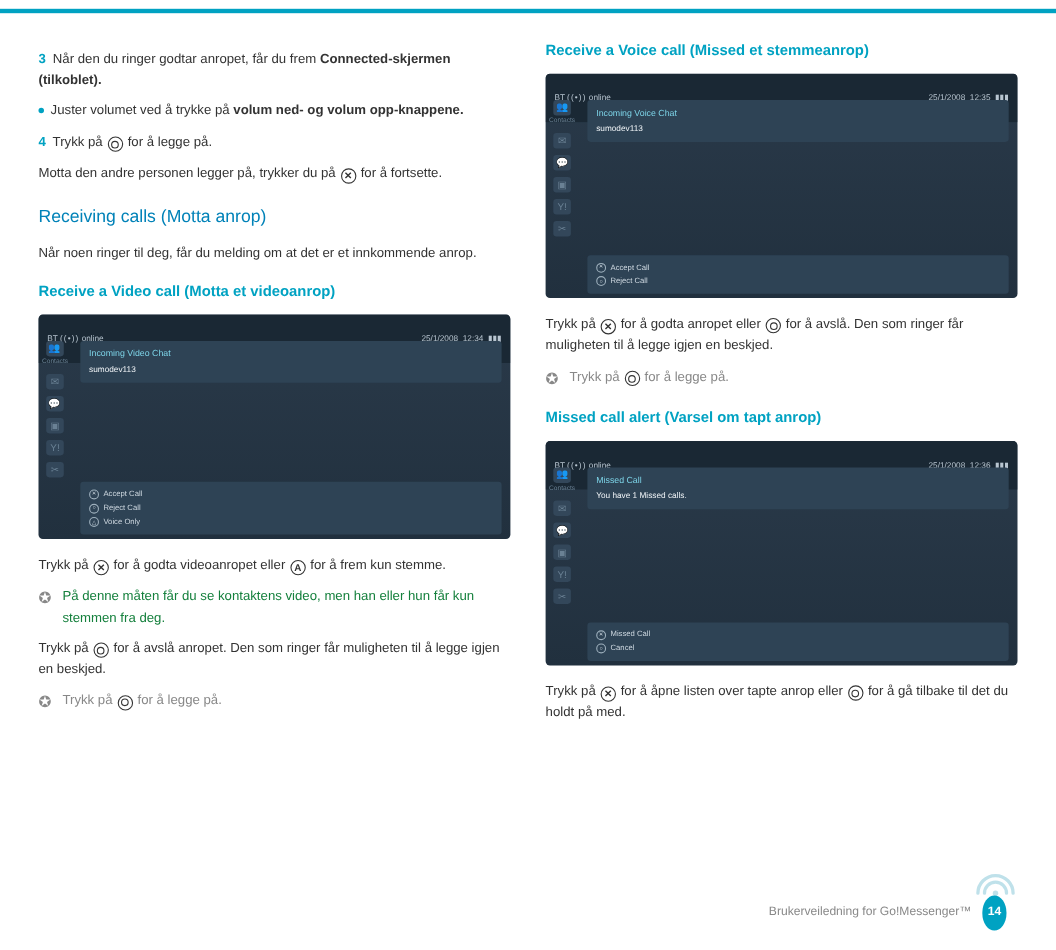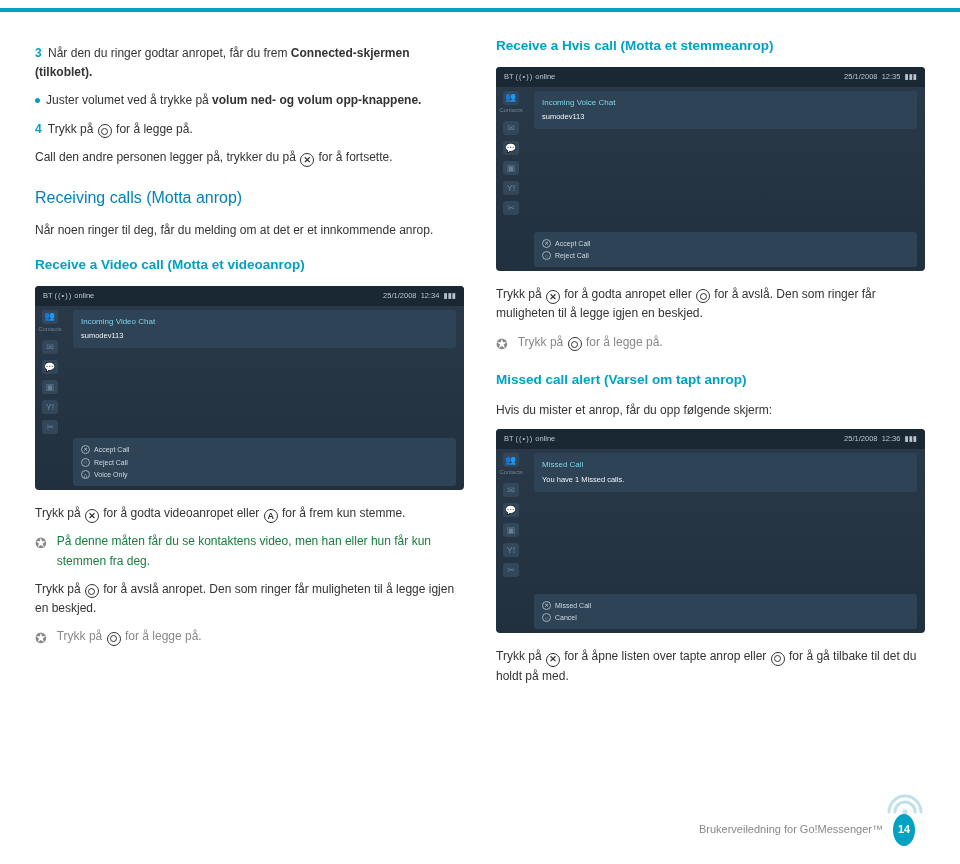--- a/index.html
+++ b/index.html
@@ -43,21 +43,21 @@
 
   
   .shot {
     background: linear-gradient(#2a3a4a, #21303e);
     border-radius: 4px; width: 100%; aspect-ratio: 2.1/1;
     position: relative; overflow: hidden; margin: 8px 0 14px;
     font-size: 8px; color:#9eb0bd;
   }
   .shot-top {
     display:flex; justify-content:space-between; align-items:flex-end;
-    padding: 4px 8px; background:#1a2834; color:#b8c5d0; font-size:7.5px;
+    padding: 16px 8px; background:#1a2834; color:#b8c5d0; font-size:7.5px;
   }
   .shot-top .wifi { letter-spacing:1px; }
   .shot-side {
     position:absolute; left:0; top:20px; bottom:0; width:30px;
     display:flex; flex-direction:column; align-items:center; gap:6px; padding-top:4px;
   }
   .side-ic { width:16px; height:14px; border-radius:3px; background:#33475a;
     display:flex;align-items:center;justify-content:center;font-size:9px;color:#6a8194;}
   .side-lbl { font-size:6px; color:#6a8194; margin-top:-5px; }
   .shot-main { position:absolute; left:38px; right:8px; top:24px; bottom:8px; }
@@ -100,21 +100,21 @@
     </div>
     <div class="bullet-row">
       <span class="bullet-dot"></span>
       <div><span>Juster volumet ved å trykke på </span><span class="bold">volum ned- og volum opp-knappene.</span></div>
     </div>
     <div class="para">
       <span class="list-num">4</span>
       <span>Trykk på </span><span class="icon-circ inner"></span><span> for å legge på.</span>
     </div>
     <div class="para">
-      <span>Call den andre personen legger på, trykker du på </span><span class="icon-circ icon-x"></span><span> for å fortsette.</span>
+      <span>Motta den andre personen legger på, trykker du på </span><span class="icon-circ icon-x"></span><span> for å fortsette.</span>
     </div>
 
     <div class="heading-lg">Receiving calls (Motta anrop)</div>
     <div class="para">Når noen ringer til deg, får du melding om at det er et innkommende anrop.</div>
     <div class="heading-sm">Receive a Video call (Motta et videoanrop)</div>
 
     <div class="shot">
       <div class="shot-top">
         <span>BT <span class="wifi">((•))</span> <span>online</span></span>
         <span><span>25/1/2008</span>&nbsp;&nbsp;<span>12:34</span>&nbsp;&nbsp;▮▮▮</span>
@@ -160,21 +160,21 @@
     <div class="para">
       <span>Trykk på </span><span class="icon-circ inner"></span><span> for å avslå anropet. Den som ringer får muligheten til å legge igjen en beskjed.</span>
     </div>
     <div class="bullet-row grey">
       <span class="star">✪</span>
       <div><span>Trykk på </span><span class="icon-circ inner"></span><span class="grey"> for å legge på.</span></div>
     </div>
   </div>
 
   <div class="col">
-    <div class="heading-sm" style="margin-top:0">Receive a Hvis call (Motta et stemmeanrop)</div>
+    <div class="heading-sm" style="margin-top:0">Receive a Voice call (Missed et stemmeanrop)</div>
 
     <div class="shot">
       <div class="shot-top">
         <span>BT <span class="wifi">((•))</span> <span>online</span></span>
         <span><span>25/1/2008</span>&nbsp;&nbsp;<span>12:35</span>&nbsp;&nbsp;▮▮▮</span>
       </div>
       <div class="shot-side">
         <div class="side-ic">👥</div>
         <div class="side-lbl">Contacts</div>
         <div class="side-ic">✉</div>
@@ -203,21 +203,20 @@
 
     <div class="para">
       <span>Trykk på </span><span class="icon-circ icon-x"></span><span> for å godta anropet eller </span><span class="icon-circ inner"></span><span> for å avslå. Den som ringer får muligheten til å legge igjen en beskjed.</span>
     </div>
     <div class="bullet-row grey">
       <span class="star">✪</span>
       <div><span>Trykk på </span><span class="icon-circ inner"></span><span class="grey"> for å legge på.</span></div>
     </div>
 
     <div class="heading-sm">Missed call alert (Varsel om tapt anrop)</div>
-    <div class="para">Hvis du mister et anrop, får du opp følgende skjerm:</div>
 
     <div class="shot">
       <div class="shot-top">
         <span>BT <span class="wifi">((•))</span> <span>online</span></span>
         <span><span>25/1/2008</span>&nbsp;&nbsp;<span>12:36</span>&nbsp;&nbsp;▮▮▮</span>
       </div>
       <div class="shot-side">
         <div class="side-ic">👥</div>
         <div class="side-lbl">Contacts</div>
         <div class="side-ic">✉</div>

